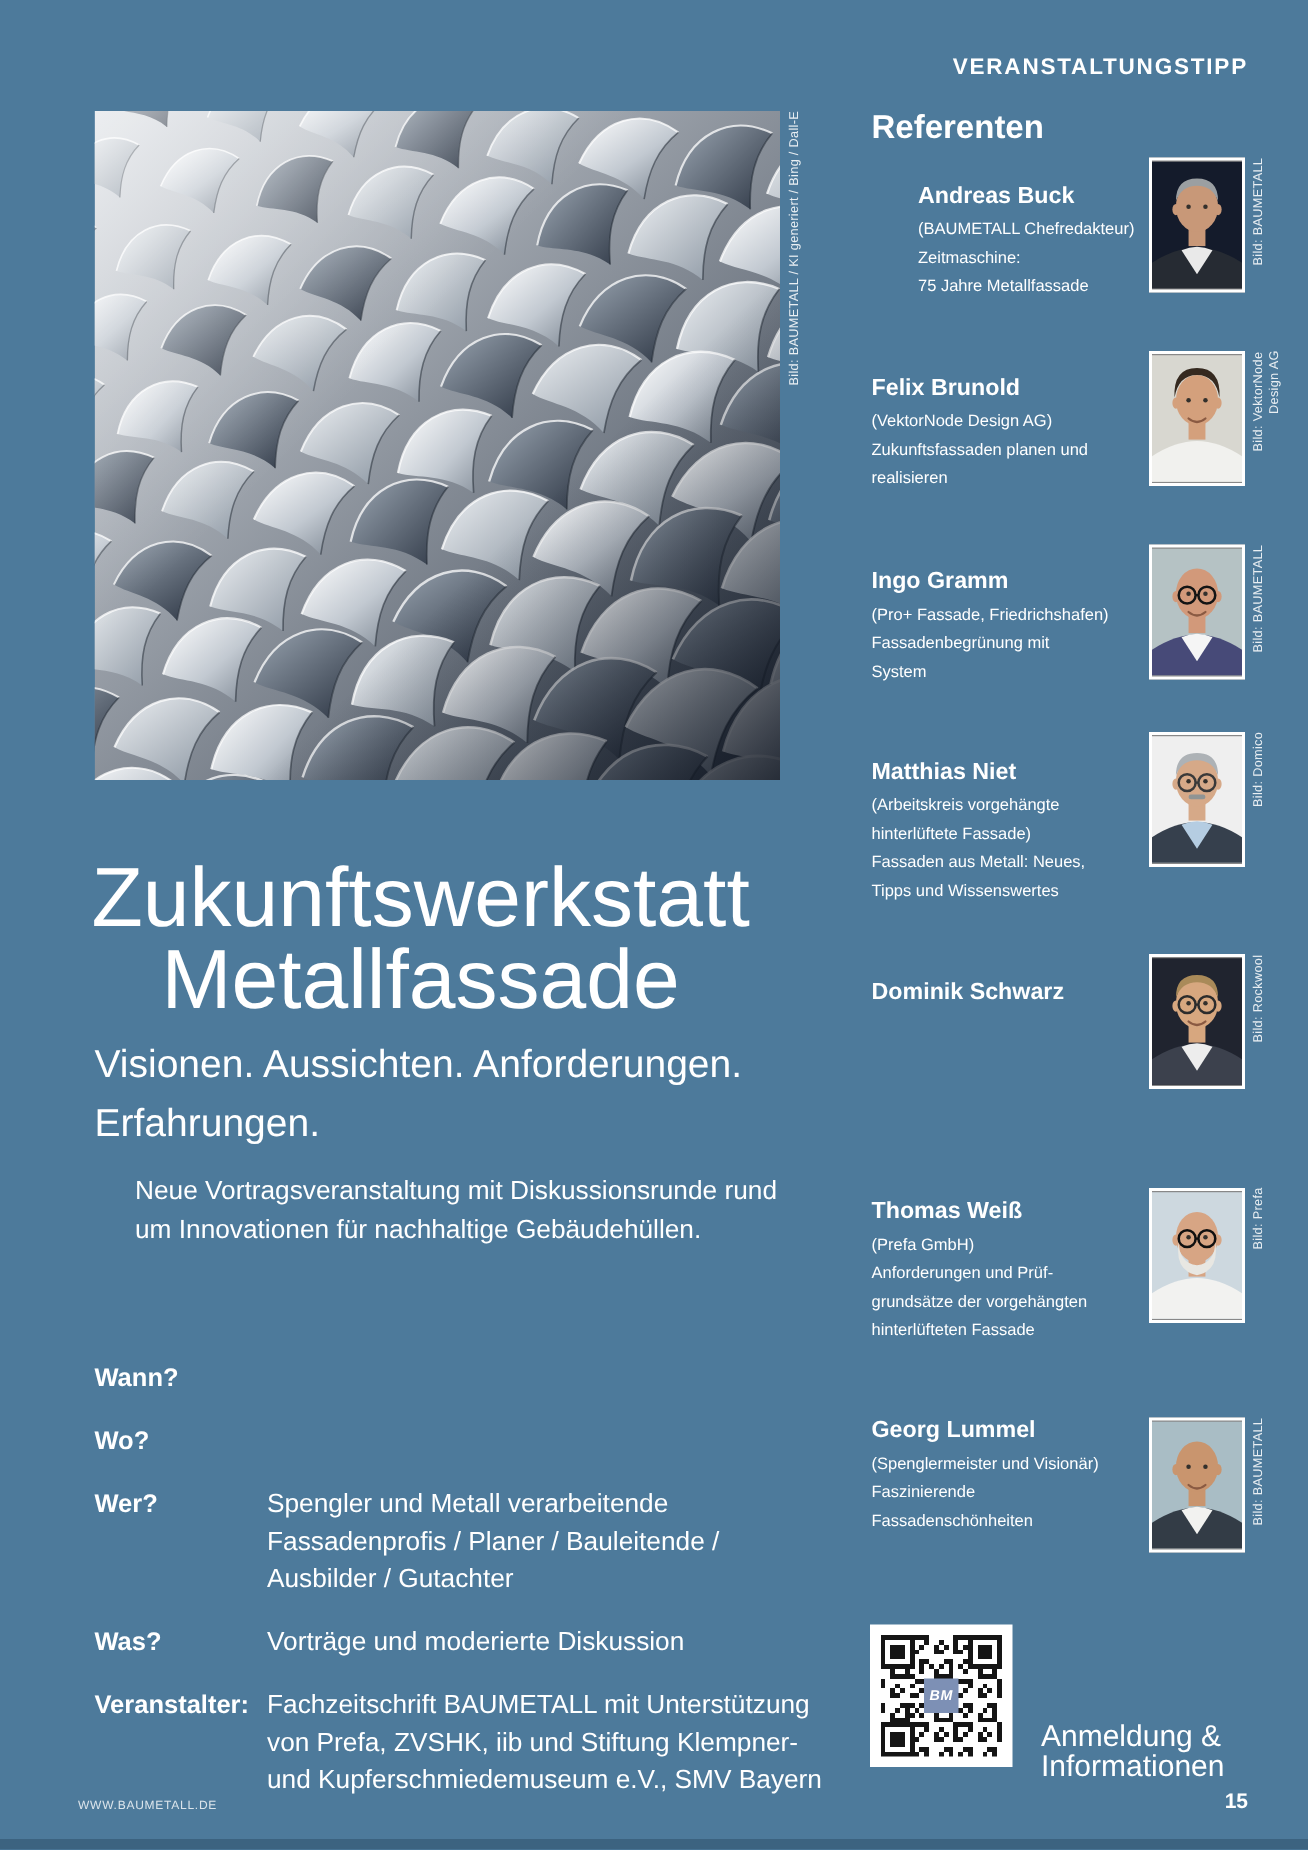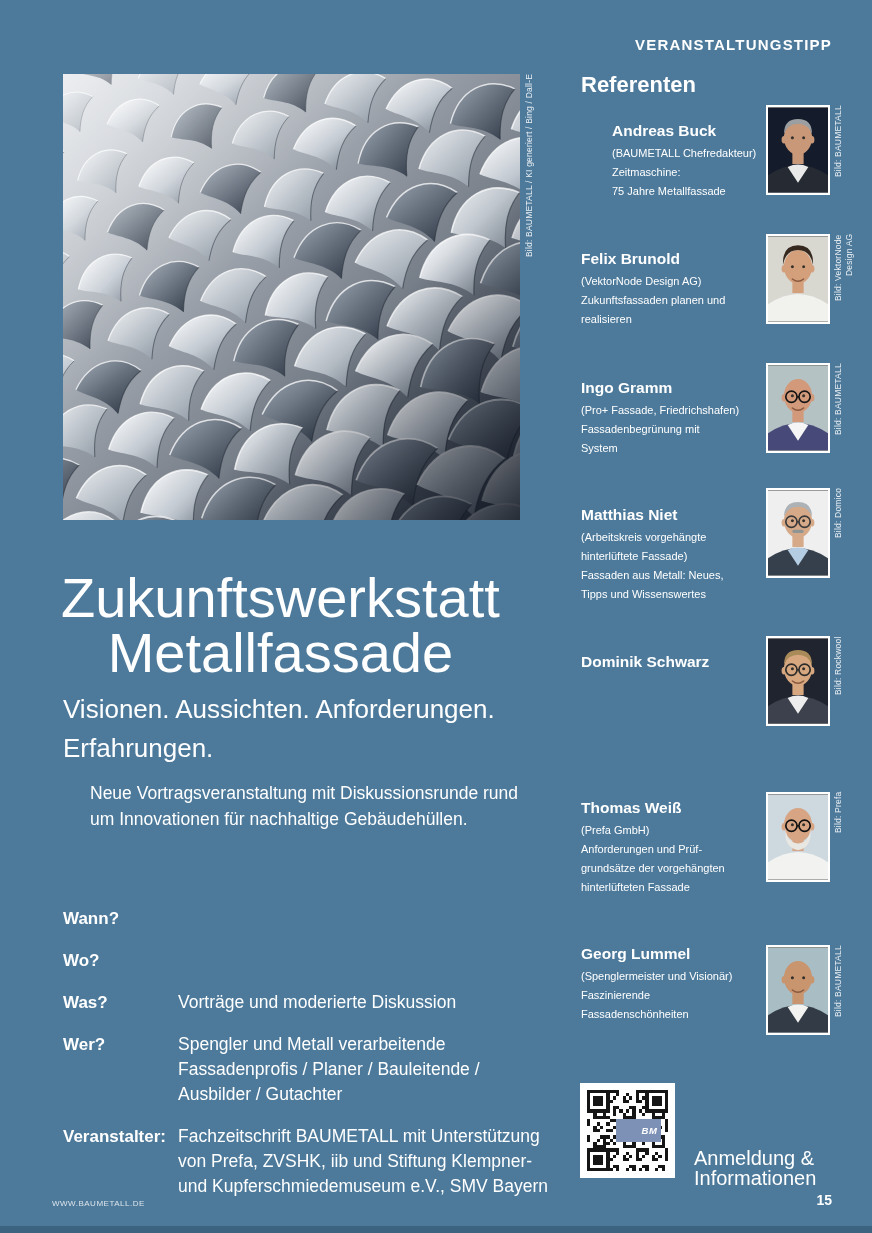--- a/index.html
+++ b/index.html
@@ -582,28 +582,28 @@
 um Innovationen für nachhaltige Gebäudehüllen.</div>
 
 <div class="details">
   <div class="detail-row">
     <div class="detail-label">Wann?</div>
   </div>
   <div class="detail-row">
     <div class="detail-label">Wo?</div>
   </div>
   <div class="detail-row">
-    <div class="detail-label">Was?</div>
-    <div class="detail-value">Vorträge und moderierte Diskussion</div>
-  </div>
-  <div class="detail-row">
     <div class="detail-label">Wer?</div>
     <div class="detail-value">Spengler und Metall verarbeitende
 Fassadenprofis / Planer / Bauleitende /
 Ausbilder / Gutachter</div>
+  </div>
+  <div class="detail-row">
+    <div class="detail-label">Was?</div>
+    <div class="detail-value">Vorträge und moderierte Diskussion</div>
   </div>
   <div class="detail-row">
     <div class="detail-label">Veranstalter:</div>
     <div class="detail-value">Fachzeitschrift BAUMETALL mit Unterstützung
 von Prefa, ZVSHK, iib und Stiftung Klempner-
 und Kupferschmiedemuseum e.V., SMV Bayern</div>
   </div>
 </div>
 
 <div class="referenten-heading">Referenten</div>
@@ -955,20 +955,20 @@
         <rect x="3.24" y="3.24" width="16.20" height="16.20" fill="#ffffff"></rect>
         <rect x="6.48" y="6.48" width="9.72" height="9.72" fill="#151515"></rect>
         <rect x="58.32" y="0.00" width="22.68" height="22.68" fill="#151515"></rect>
         <rect x="61.56" y="3.24" width="16.20" height="16.20" fill="#ffffff"></rect>
         <rect x="64.80" y="6.48" width="9.72" height="9.72" fill="#151515"></rect>
         <rect x="0.00" y="58.32" width="22.68" height="22.68" fill="#151515"></rect>
         <rect x="3.24" y="61.56" width="16.20" height="16.20" fill="#ffffff"></rect>
         <rect x="6.48" y="64.80" width="9.72" height="9.72" fill="#151515"></rect>
       </svg>
     </div>
-  <div class="qr-logo" style="background: rgb(125, 144, 181); padding-left: 22px;">BM</div>
+  <div class="qr-logo" style="background: rgb(125, 144, 181);">BM</div>
 </div>
 <div class="qr-label">Anmeldung &amp;
 Informationen</div>
 
 <div class="footer-url">WWW.BAUMETALL.DE</div>
 <div class="page-number">15</div>
 <div class="bottom-strip"></div>
 
 </body></html>

